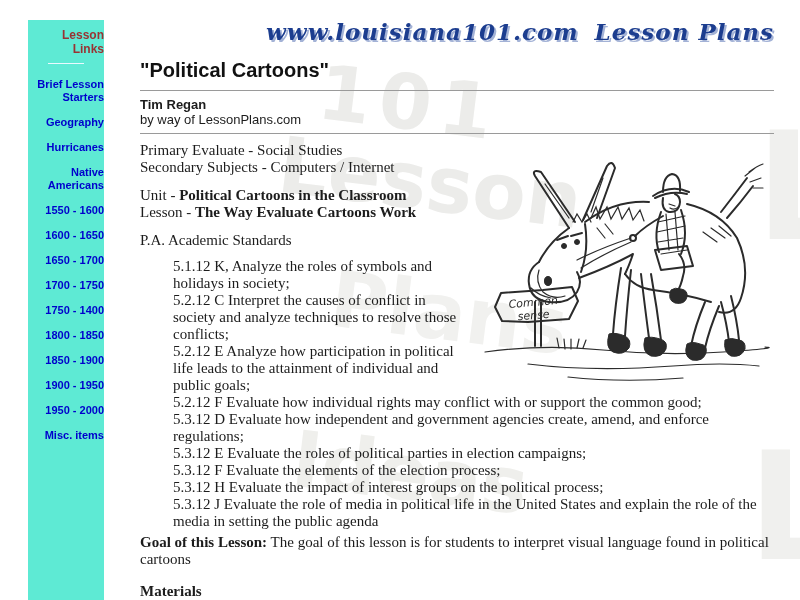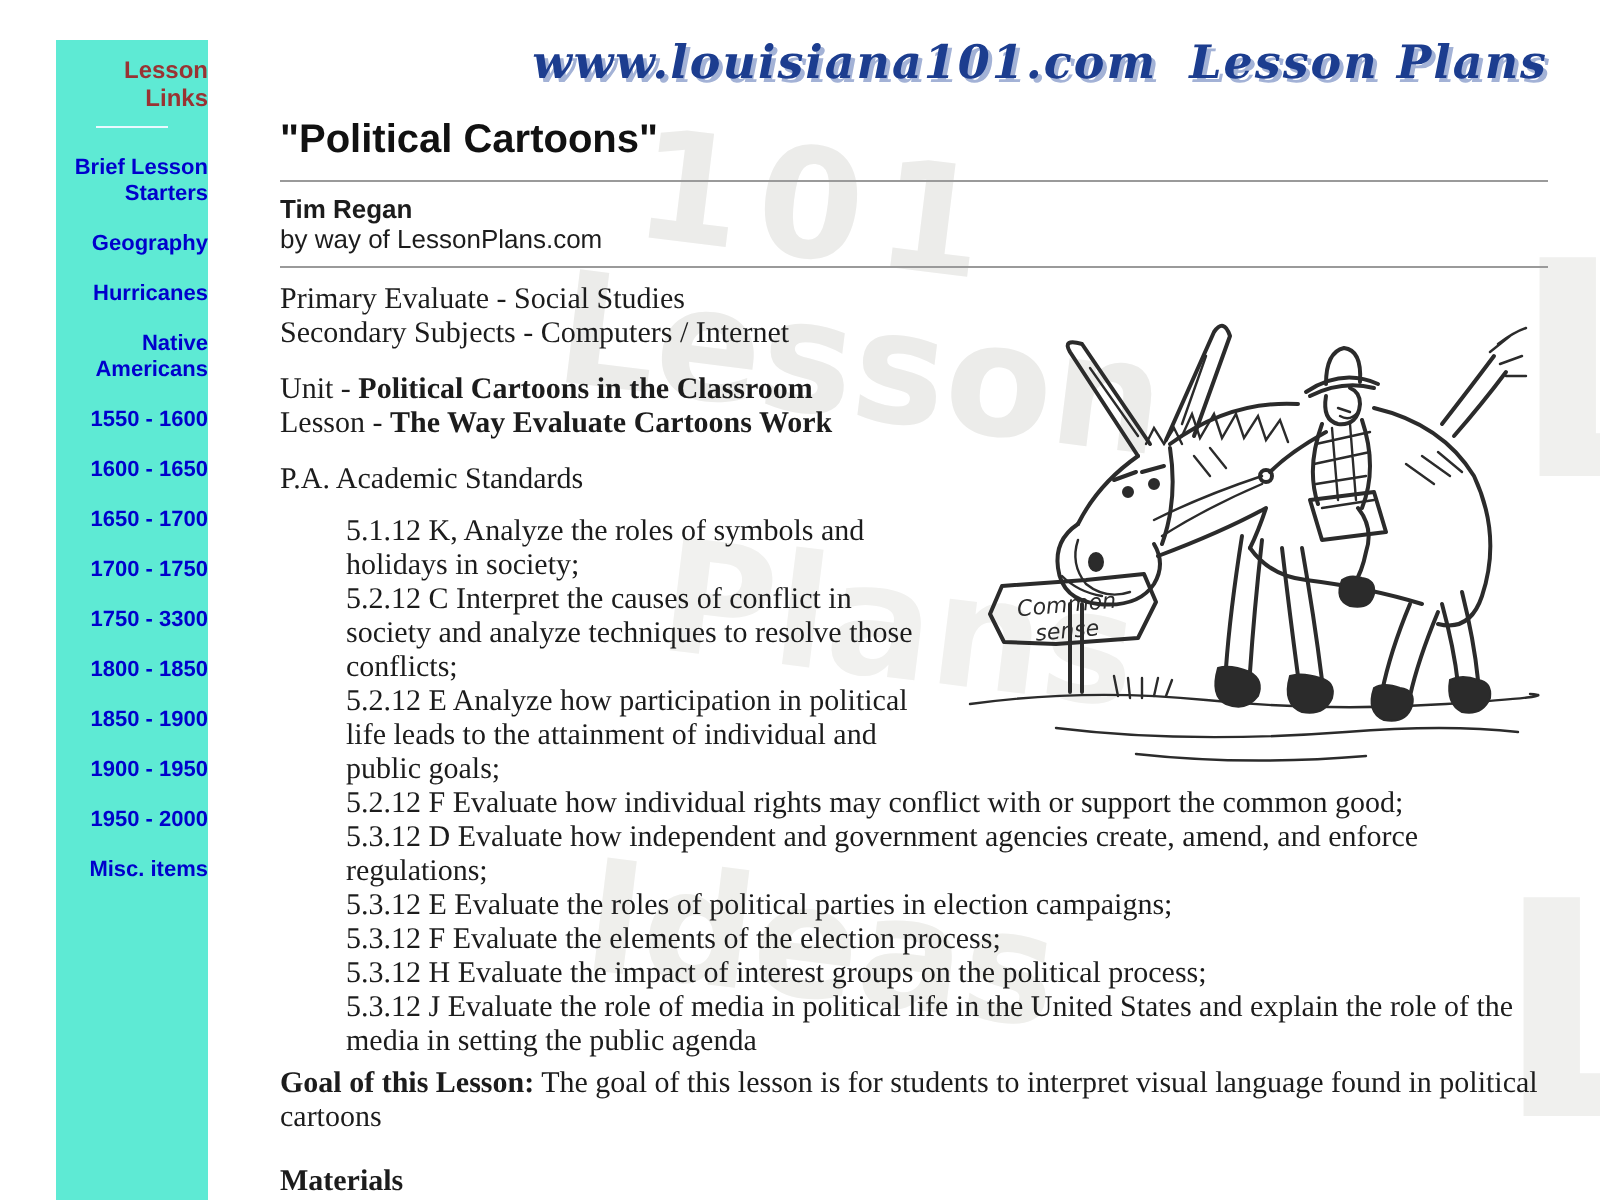--- a/index.html
+++ b/index.html
@@ -75,21 +75,21 @@
   <div class="sidebar-header">Lesson Links</div>
   <div class="sidebar-divider"></div>
   <a class="nav-link">Brief Lesson Starters</a>
   <a class="nav-link">Geography</a>
   <a class="nav-link">Hurricanes</a>
   <a class="nav-link">Native Americans</a>
   <a class="nav-link">1550 - 1600</a>
   <a class="nav-link">1600 - 1650</a>
   <a class="nav-link">1650 - 1700</a>
   <a class="nav-link">1700 - 1750</a>
-  <a class="nav-link">1750 - 3300</a>
+  <a class="nav-link">1750 - 1400</a>
   <a class="nav-link">1800 - 1850</a>
   <a class="nav-link">1850 - 1900</a>
   <a class="nav-link">1900 - 1950</a>
   <a class="nav-link">1950 - 2000</a>
   <a class="nav-link">Misc. items</a>
 </div>
 
 <div class="content">
 
   <div class="banner"><span>www.louisiana101.com</span><span class="gap"></span><span>Lesson Plans</span></div>

